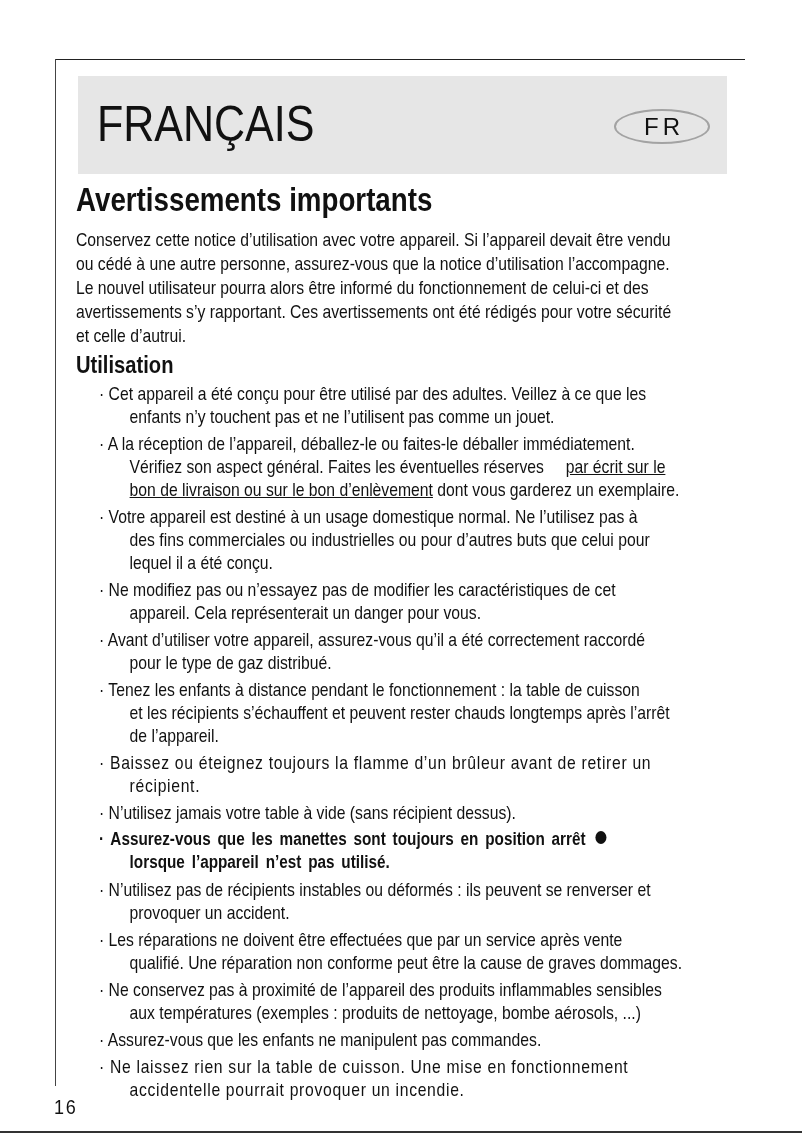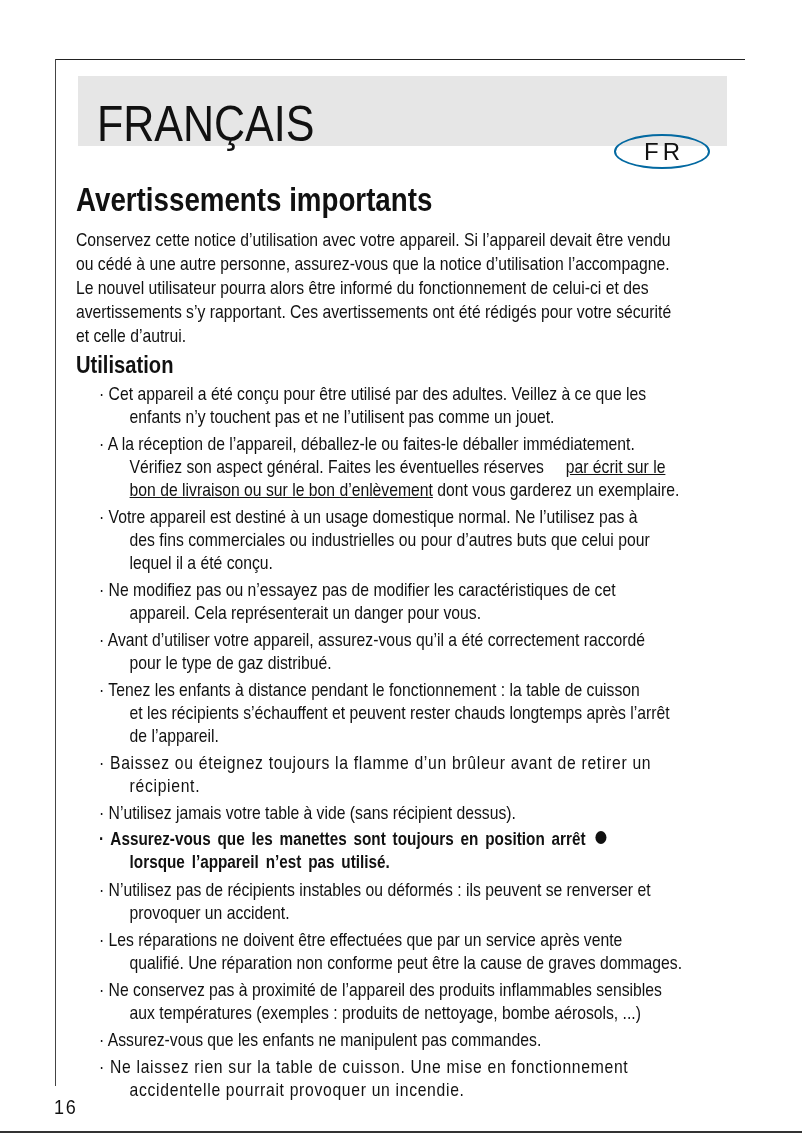--- a/index.html
+++ b/index.html
@@ -3,31 +3,31 @@
 <meta charset="utf-8">
 <style>
   html, body { margin: 0; padding: 0; }
   body {
     width: 802px; height: 1136px; position: relative; background: #ffffff;
     font-family: "Liberation Sans", sans-serif; color: #111111; overflow: hidden;
   }
   .frame-top { position: absolute; left: 55px; top: 59px; width: 690px; height: 1px; background: #222; }
   .frame-left { position: absolute; left: 55px; top: 59px; width: 1px; height: 1027px; background: #444; }
   .header-box {
-    position: absolute; left: 78px; top: 76px; width: 649px; height: 70px; background: #e6e6e6;
+    position: absolute; left: 78px; top: 76px; width: 649px; height: 98px; background: #e6e6e6;
   }
   .lang-title {
     position: absolute; left: 19px; top: 18px; font-size: 50px; line-height: 60px;
     transform: scaleX(0.86); transform-origin: left center; letter-spacing: 0px;
   }
   .fr-badge {
     position: absolute; left: 536px; top: 33px; width: 96px; height: 35px;
-    border: 2px solid #0369a1; border-radius: 50%; box-sizing: border-box;
+    border: 2px solid #a3a3a3; border-radius: 50%; box-sizing: border-box;
     display: flex; align-items: center; justify-content: center;
-    font-size: 24px; letter-spacing: 4px; padding-left: 4px; margin-top: 25px;
+    font-size: 24px; letter-spacing: 4px; padding-left: 4px;
   }
   .h1 {
     position: absolute; left: 76px; top: 180px; font-size: 33px; font-weight: bold;
     transform: scaleX(0.84); transform-origin: left center; white-space: nowrap; line-height: 40px;
   }
   .intro {
     position: absolute; left: 76px; top: 228px; width: 775px; font-size: 18.5px; line-height: 24px;
     transform: scaleX(0.85); transform-origin: left top;
   }
   .intro div { white-space: nowrap; }

